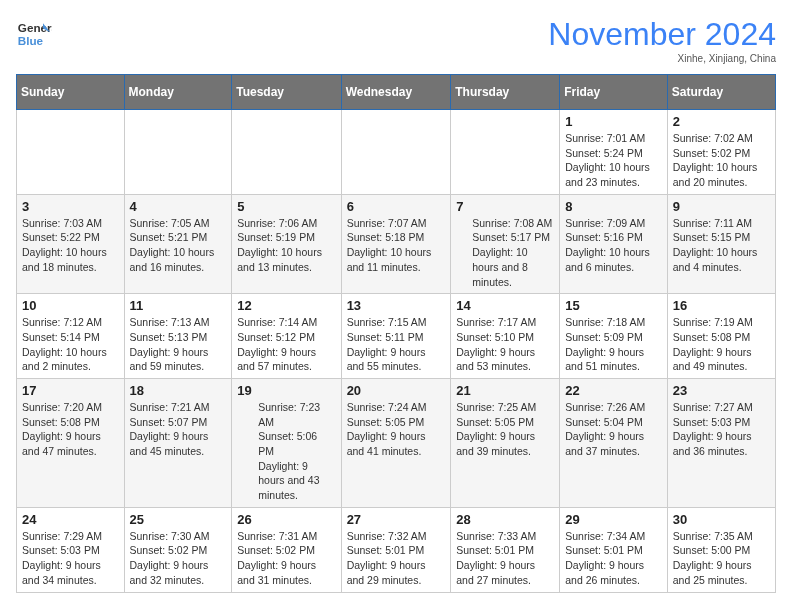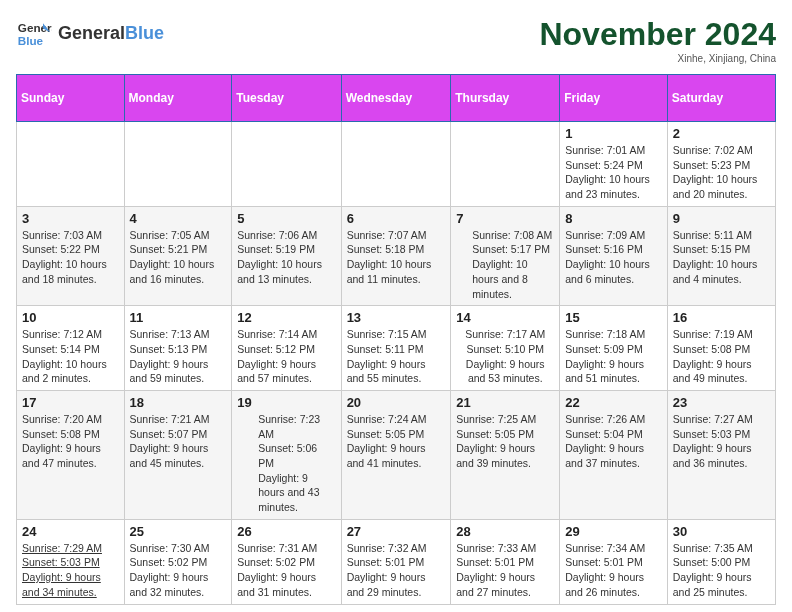--- a/index.html
+++ b/index.html
@@ -32,37 +32,37 @@
     }
     .logo-icon {
       width: 36px;
       height: 36px;
     }
     .title-block {
       text-align: right;
     }
     .month-title {
       font-size: 32px;
-      font-weight: bold;
-      color: #14532d;
+      font-weight: normal;
+      color: #3b82f6;
       text-align: right;
     }
     .location {
       font-size: 10px;
       color: #555;
     }
     table {
       width: 100%;
       border-collapse: collapse;
       font-size: 11px;
     }
     thead tr th {
-      background: #d946ef;
+      background: #737373;
       color: #fff;
-      padding: 16px 4px;
+      padding: 10px 4px;
       text-align: left;
       font-size: 12px;
       font-weight: bold;
       border: 1px solid #2a6aaf;
     }
     tbody tr td {
       border: 1px solid #ccc;
       vertical-align: top;
       padding: 4px 5px;
       height: 78px;
@@ -91,25 +91,20 @@
 </head>
 <body>
 
 <div class="header">
   <div class="logo">
     <svg class="logo-icon" viewBox="0 0 40 40" xmlns="http://www.w3.org/2000/svg">
       <text x="2" y="18" font-size="13" font-weight="bold" fill="#333" font-family="Arial">General</text>
       <text x="2" y="32" font-size="13" font-weight="bold" fill="#4a90d9" font-family="Arial">Blue</text>
       <polygon points="30,8 38,18 30,14" fill="#4a90d9"></polygon>
     </svg>
-    <div>
-      <div class="logo-text">
-        <span style="color:#333">General</span><span>Blue</span>
-      </div>
-    </div>
   </div>
   <div class="title-block">
     <div class="month-title">November 2024</div>
     <div class="location">Xinhe, Xinjiang, China</div>
   </div>
 </div>
 
 <table>
   <thead>
     <tr>
@@ -131,21 +126,21 @@
         <td class="empty-cell"></td>
         <td>
           <span class="day-number">1</span>
           <div class="day-info" style="white-space: pre-line;">Sunrise: 7:01 AM
 Sunset: 5:24 PM
 Daylight: 10 hours and 23 minutes.</div>
         </td>
         <td>
           <span class="day-number">2</span>
           <div class="day-info" style="white-space: pre-line;">Sunrise: 7:02 AM
-Sunset: 5:23 PM
+Sunset: 5:02 PM
 Daylight: 10 hours and 20 minutes.</div>
         </td>
       </tr>
       <tr>
         <td>
           <span class="day-number">3</span>
           <div class="day-info" style="white-space: pre-line;">Sunrise: 7:03 AM
 Sunset: 5:22 PM
 Daylight: 10 hours and 18 minutes.</div>
         </td>
@@ -174,21 +169,21 @@
 Daylight: 10 hours and 8 minutes.</div>
         </td>
         <td>
           <span class="day-number">8</span>
           <div class="day-info" style="white-space: pre-line;">Sunrise: 7:09 AM
 Sunset: 5:16 PM
 Daylight: 10 hours and 6 minutes.</div>
         </td>
         <td>
           <span class="day-number">9</span>
-          <div class="day-info" style="white-space: pre-line;">Sunrise: 5:11 AM
+          <div class="day-info" style="white-space: pre-line;">Sunrise: 7:11 AM
 Sunset: 5:15 PM
 Daylight: 10 hours and 4 minutes.</div>
         </td>
       </tr>
       <tr>
         <td>
           <span class="day-number">10</span>
           <div class="day-info" style="white-space: pre-line;">Sunrise: 7:12 AM
 Sunset: 5:14 PM
 Daylight: 10 hours and 2 minutes.</div>
@@ -206,21 +201,21 @@
 Daylight: 9 hours and 57 minutes.</div>
         </td>
         <td>
           <span class="day-number">13</span>
           <div class="day-info" style="white-space: pre-line;">Sunrise: 7:15 AM
 Sunset: 5:11 PM
 Daylight: 9 hours and 55 minutes.</div>
         </td>
         <td>
           <span class="day-number">14</span>
-          <div class="day-info" style="white-space: pre-line; text-align: center;">Sunrise: 7:17 AM
+          <div class="day-info" style="white-space: pre-line;">Sunrise: 7:17 AM
 Sunset: 5:10 PM
 Daylight: 9 hours and 53 minutes.</div>
         </td>
         <td>
           <span class="day-number">15</span>
           <div class="day-info" style="white-space: pre-line;">Sunrise: 7:18 AM
 Sunset: 5:09 PM
 Daylight: 9 hours and 51 minutes.</div>
         </td>
         <td>
@@ -270,21 +265,21 @@
         <td>
           <span class="day-number">23</span>
           <div class="day-info" style="white-space: pre-line;">Sunrise: 7:27 AM
 Sunset: 5:03 PM
 Daylight: 9 hours and 36 minutes.</div>
         </td>
       </tr>
       <tr>
         <td>
           <span class="day-number">24</span>
-          <div class="day-info" style="white-space: pre-line; text-decoration: underline;">Sunrise: 7:29 AM
+          <div class="day-info" style="white-space: pre-line;">Sunrise: 7:29 AM
 Sunset: 5:03 PM
 Daylight: 9 hours and 34 minutes.</div>
         </td>
         <td>
           <span class="day-number">25</span>
           <div class="day-info" style="white-space: pre-line;">Sunrise: 7:30 AM
 Sunset: 5:02 PM
 Daylight: 9 hours and 32 minutes.</div>
         </td>
         <td>

